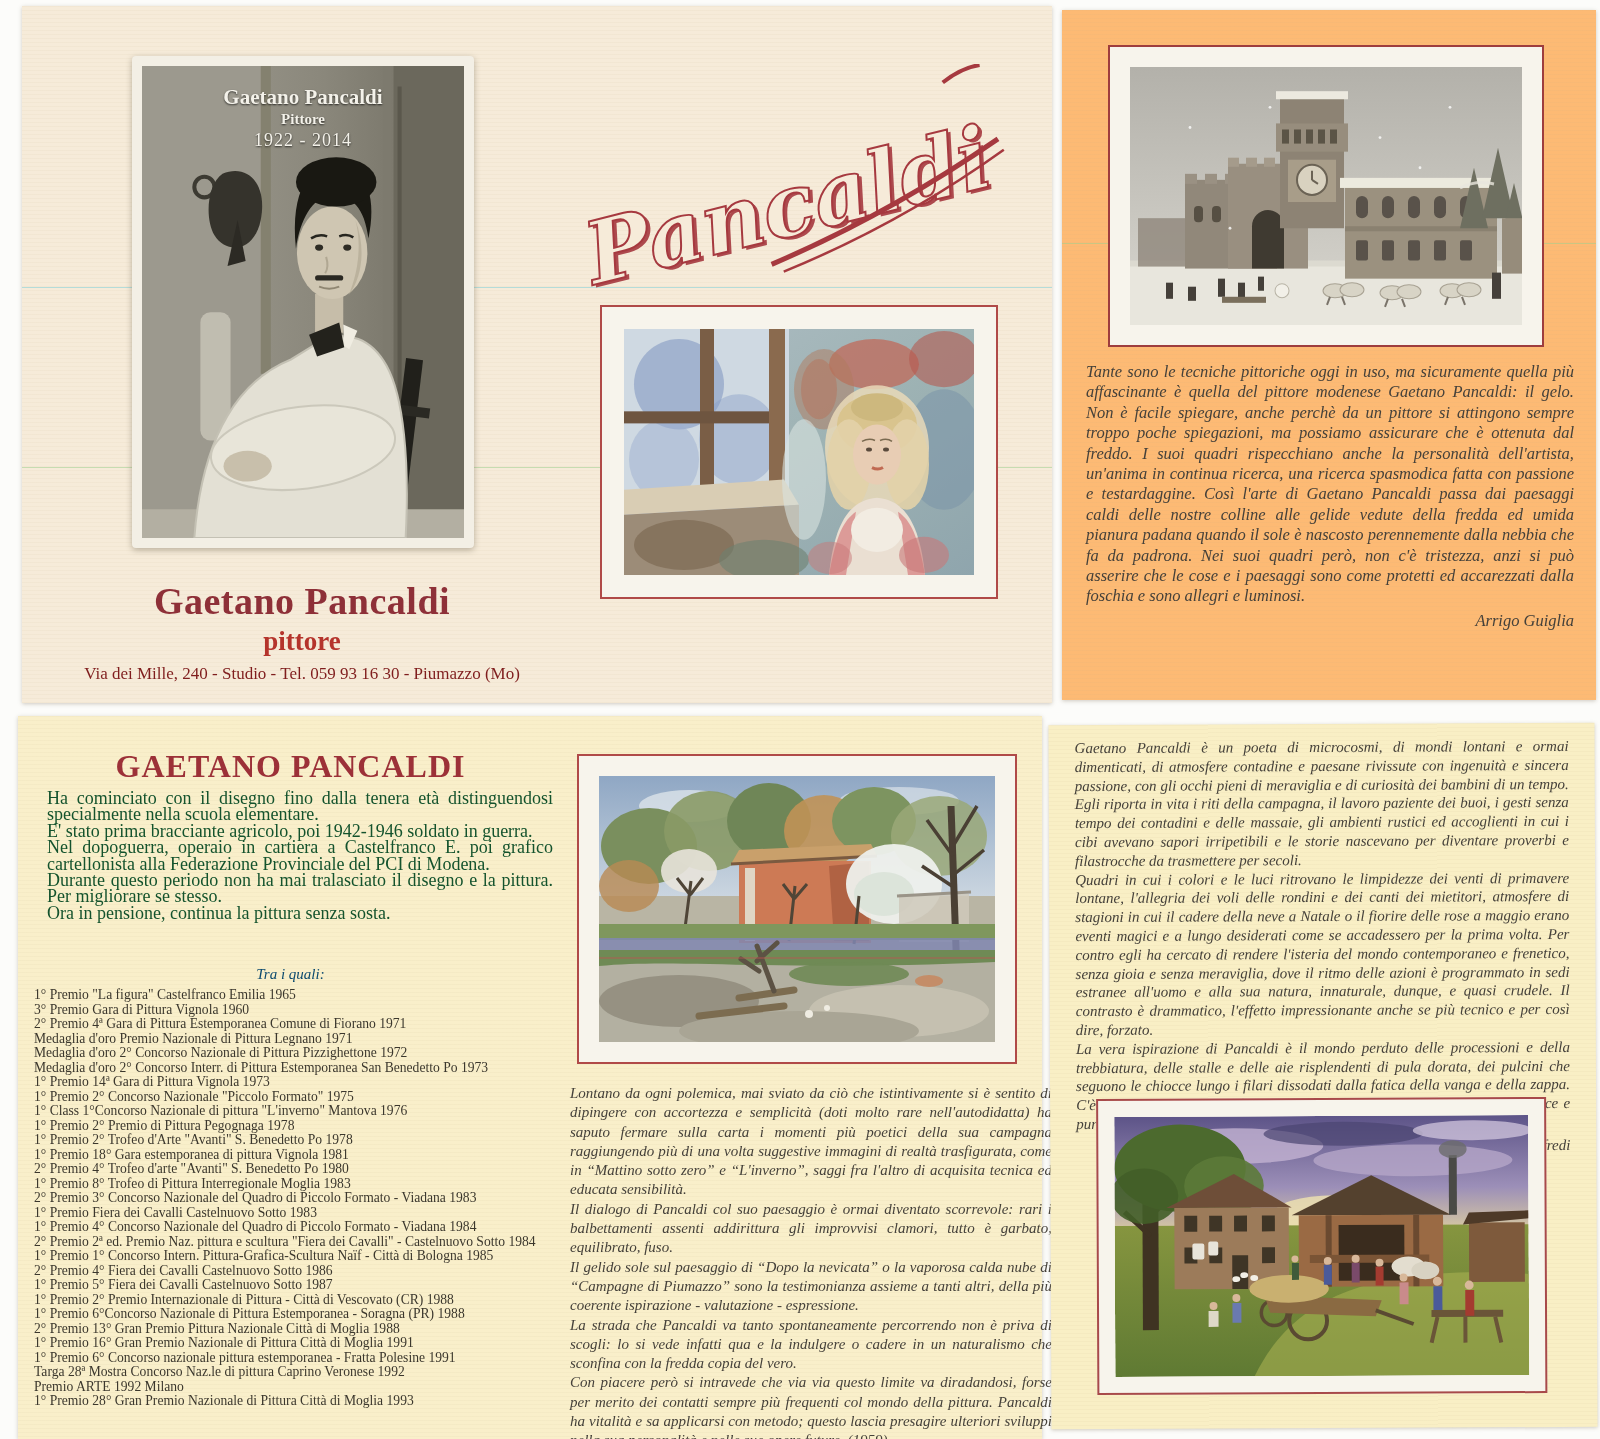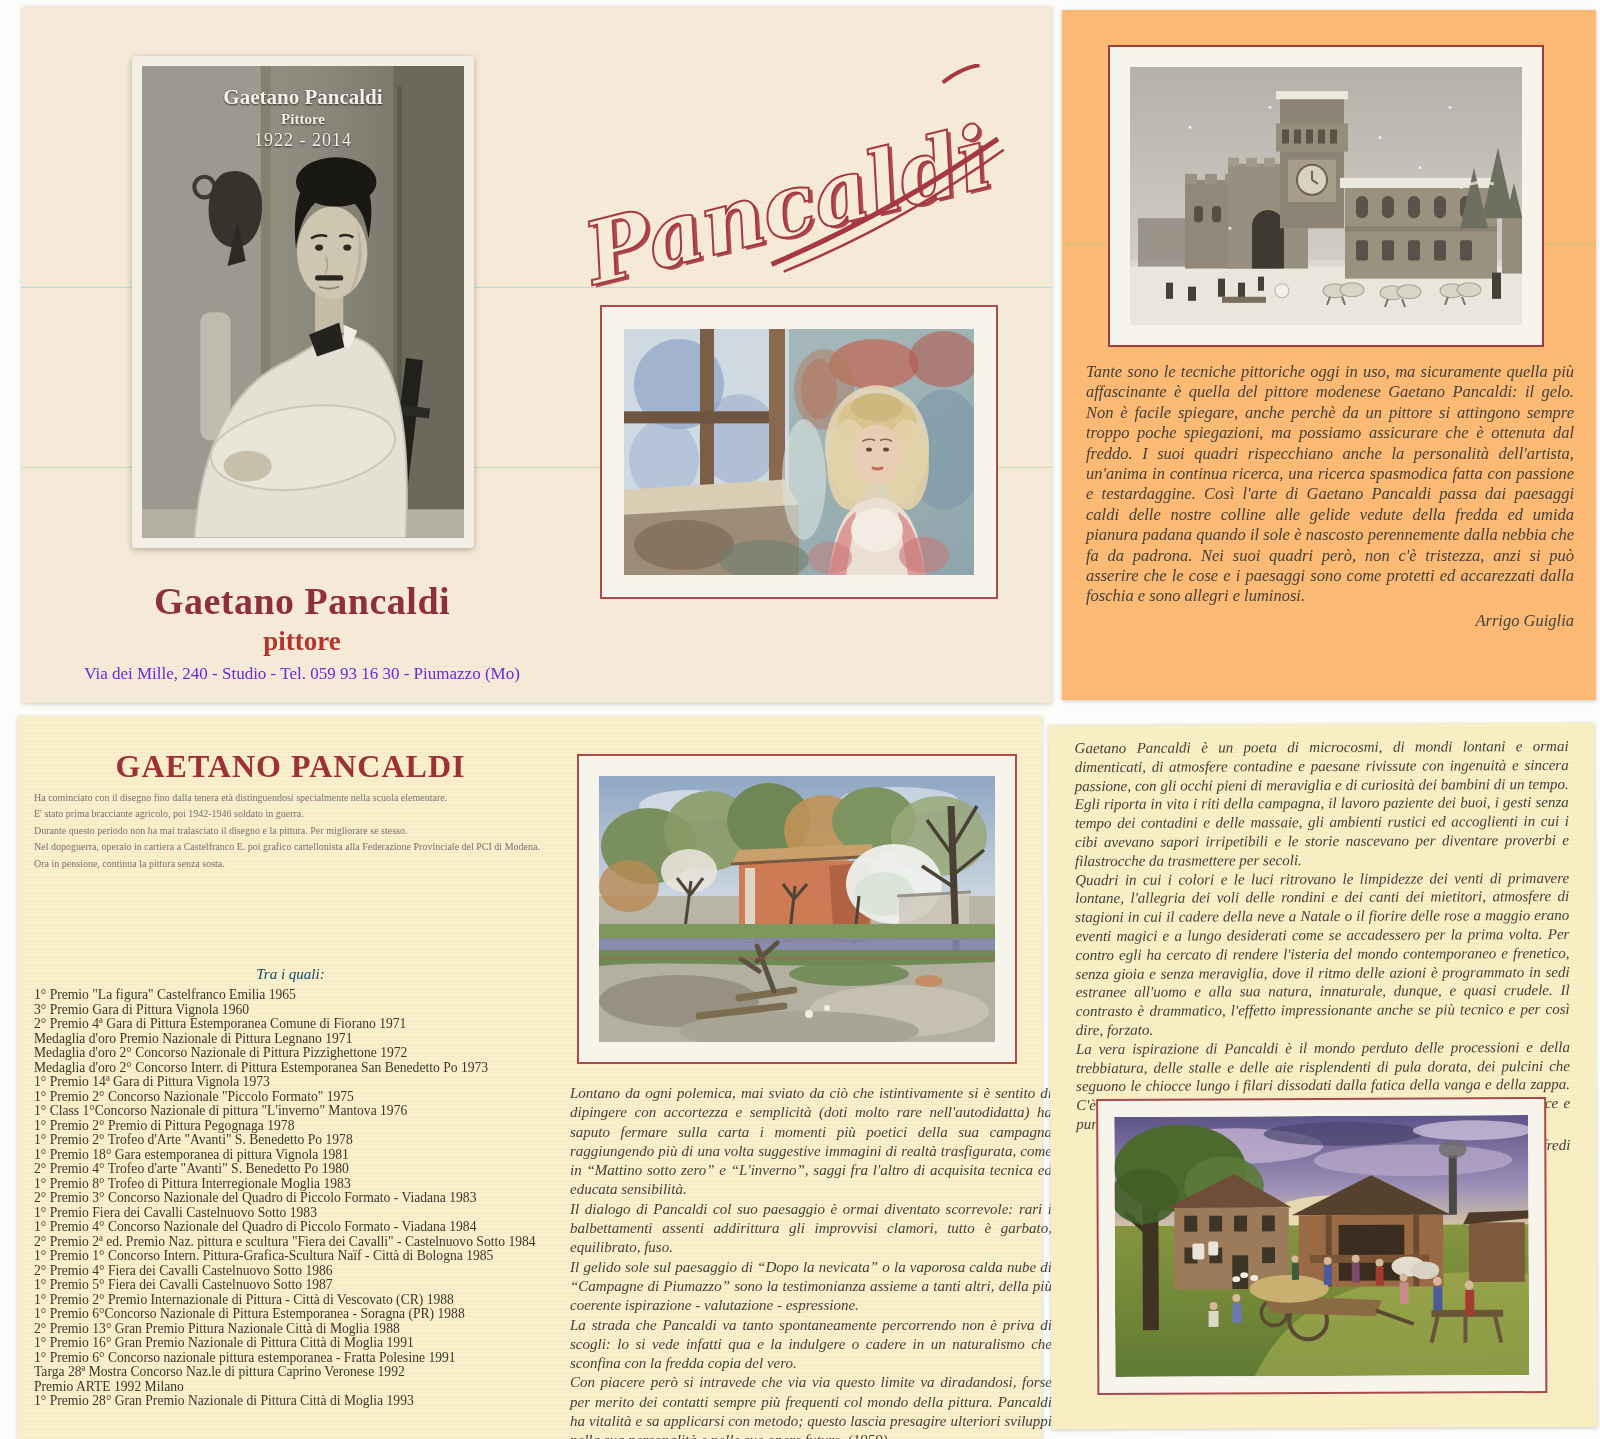--- a/index.html
+++ b/index.html
@@ -21,21 +21,21 @@
   .photo-caption{position:absolute;top:28px;left:0;right:0;text-align:center;color:#f4f2ea;
       text-shadow:0 1px 2px rgba(0,0,0,.7);line-height:1.25;}
   .photo-caption .l1{font-size:21px;font-weight:bold;}
   .photo-caption .l2{font-size:15px;font-weight:bold;}
   .photo-caption .l3{font-size:18px;font-weight:normal;letter-spacing:1px;}
   .cover-title{position:absolute;left:0;top:573px;width:560px;text-align:center;
       font-size:38px;font-weight:bold;color:#8e3038;letter-spacing:.5px;}
   .cover-subtitle{position:absolute;left:0;top:620px;width:560px;text-align:center;
       font-size:27px;font-weight:bold;color:#b5342c;}
   .cover-address{position:absolute;left:0;top:658px;width:560px;text-align:center;
-      font-size:17px;color:#6d28d9;}
+      font-size:17px;color:#7f1d1d;}
   .signature-svg{position:absolute;left:528px;top:58px;width:470px;height:240px;}
 
   
   .frame{position:absolute;background:#f7f4ec;box-sizing:border-box;}
   .frame .inner{position:absolute;overflow:hidden;}
   .frame svg{width:100%;height:100%;display:block;}
   .frame1{left:578px;top:299px;width:398px;height:294px;border:2px solid #b04a48;padding:22px;}
   .frame1 .inner{inset:22px;}
   .frame2{left:46px;top:35px;width:436px;height:302px;border:2px solid #9e3d3e;padding:20px;}
   .frame2 .inner{inset:20px;}
@@ -47,22 +47,22 @@
   
   .essay{position:absolute;font-style:italic;color:#45413a;text-align:justify;}
   .essay .para{margin:0;}
   .essay-author{text-align:right;font-style:italic;margin-top:4px;}
   .guiglia{left:24px;top:352px;width:488px;font-size:16.5px;line-height:20.4px;}
   .manfredi{left:26px;top:14px;width:494px;font-size:15px;line-height:18.8px;}
   .fregni{left:552px;top:368px;width:482px;font-size:15px;line-height:19.3px;}
 
   .bio-title{position:absolute;left:0;top:32px;width:545px;text-align:center;font-size:32px;
       font-weight:bold;color:#9c3138;letter-spacing:1px;}
-  .bio-text{position:absolute;left:16px;top:74px;width:506px;font-size:10px;line-height:16.4px;
-      text-align:justify;color:#737373;}
+  .bio-text{position:absolute;left:29px;top:74px;width:506px;font-size:18px;line-height:16.4px;
+      text-align:justify;color:#14532d;}
   .bio-text .para{margin:0;}
   .list-intro{position:absolute;left:0;top:250px;width:545px;text-align:center;font-style:italic;
       font-size:15px;color:#0c4a6e;}
   .prize-list{position:absolute;left:16px;top:272px;width:525px;font-size:13.6px;line-height:14.5px;
       color:#3b372d;white-space:nowrap;}
 </style>
 </head>
 <body>
 
 <div id="canvas">
@@ -301,22 +301,22 @@
     </div>
   </div>
 
   <div class="panel panelC">
     <div class="paper-lines"></div>
 
     <div class="bio-title">GAETANO PANCALDI</div>
     <div class="bio-text">
         <div class="para">Ha cominciato con il disegno fino dalla tenera età distinguendosi specialmente nella scuola elementare.</div>
         <div class="para">E' stato prima bracciante agricolo, poi 1942-1946 soldato in guerra.</div>
+        <div class="para">Nel dopoguerra, operaio in cartiera a Castelfranco E. poi grafico cartellonista alla Federazione Provinciale del PCI di Modena.</div>
         <div class="para">Durante questo periodo non ha mai tralasciato il disegno e la pittura. Per migliorare se stesso.</div>
-        <div class="para">Nel dopoguerra, operaio in cartiera a Castelfranco E. poi grafico cartellonista alla Federazione Provinciale del PCI di Modena.</div>
         <div class="para">Ora in pensione, continua la pittura senza sosta.</div>
       </div>
     <div class="list-intro">Tra i quali:</div>
     <div class="prize-list">
         <div class="prize-line">1° Premio "La figura" Castelfranco Emilia 1965</div>
         <div class="prize-line">3° Premio Gara di Pittura Vignola 1960</div>
         <div class="prize-line">2° Premio 4ª Gara di Pittura Estemporanea Comune di Fiorano 1971</div>
         <div class="prize-line">Medaglia d'oro Premio Nazionale di Pittura Legnano 1971</div>
         <div class="prize-line">Medaglia d'oro 2° Concorso Nazionale di Pittura Pizzighettone 1972</div>
         <div class="prize-line">Medaglia d'oro 2° Concorso Interr. di Pittura Estemporanea San Benedetto Po 1973</div>

